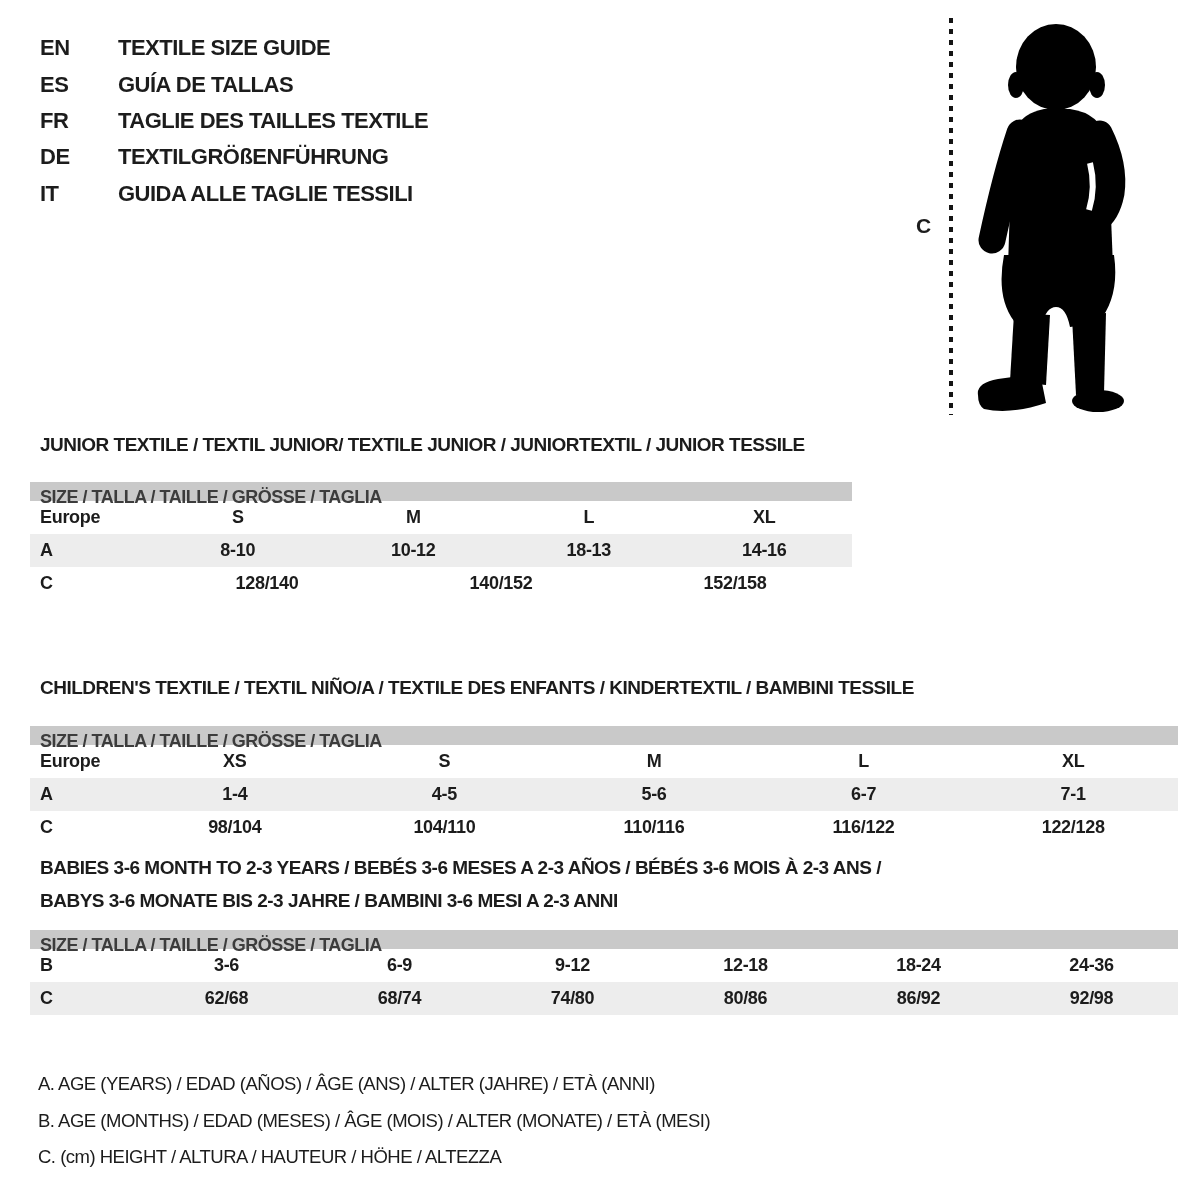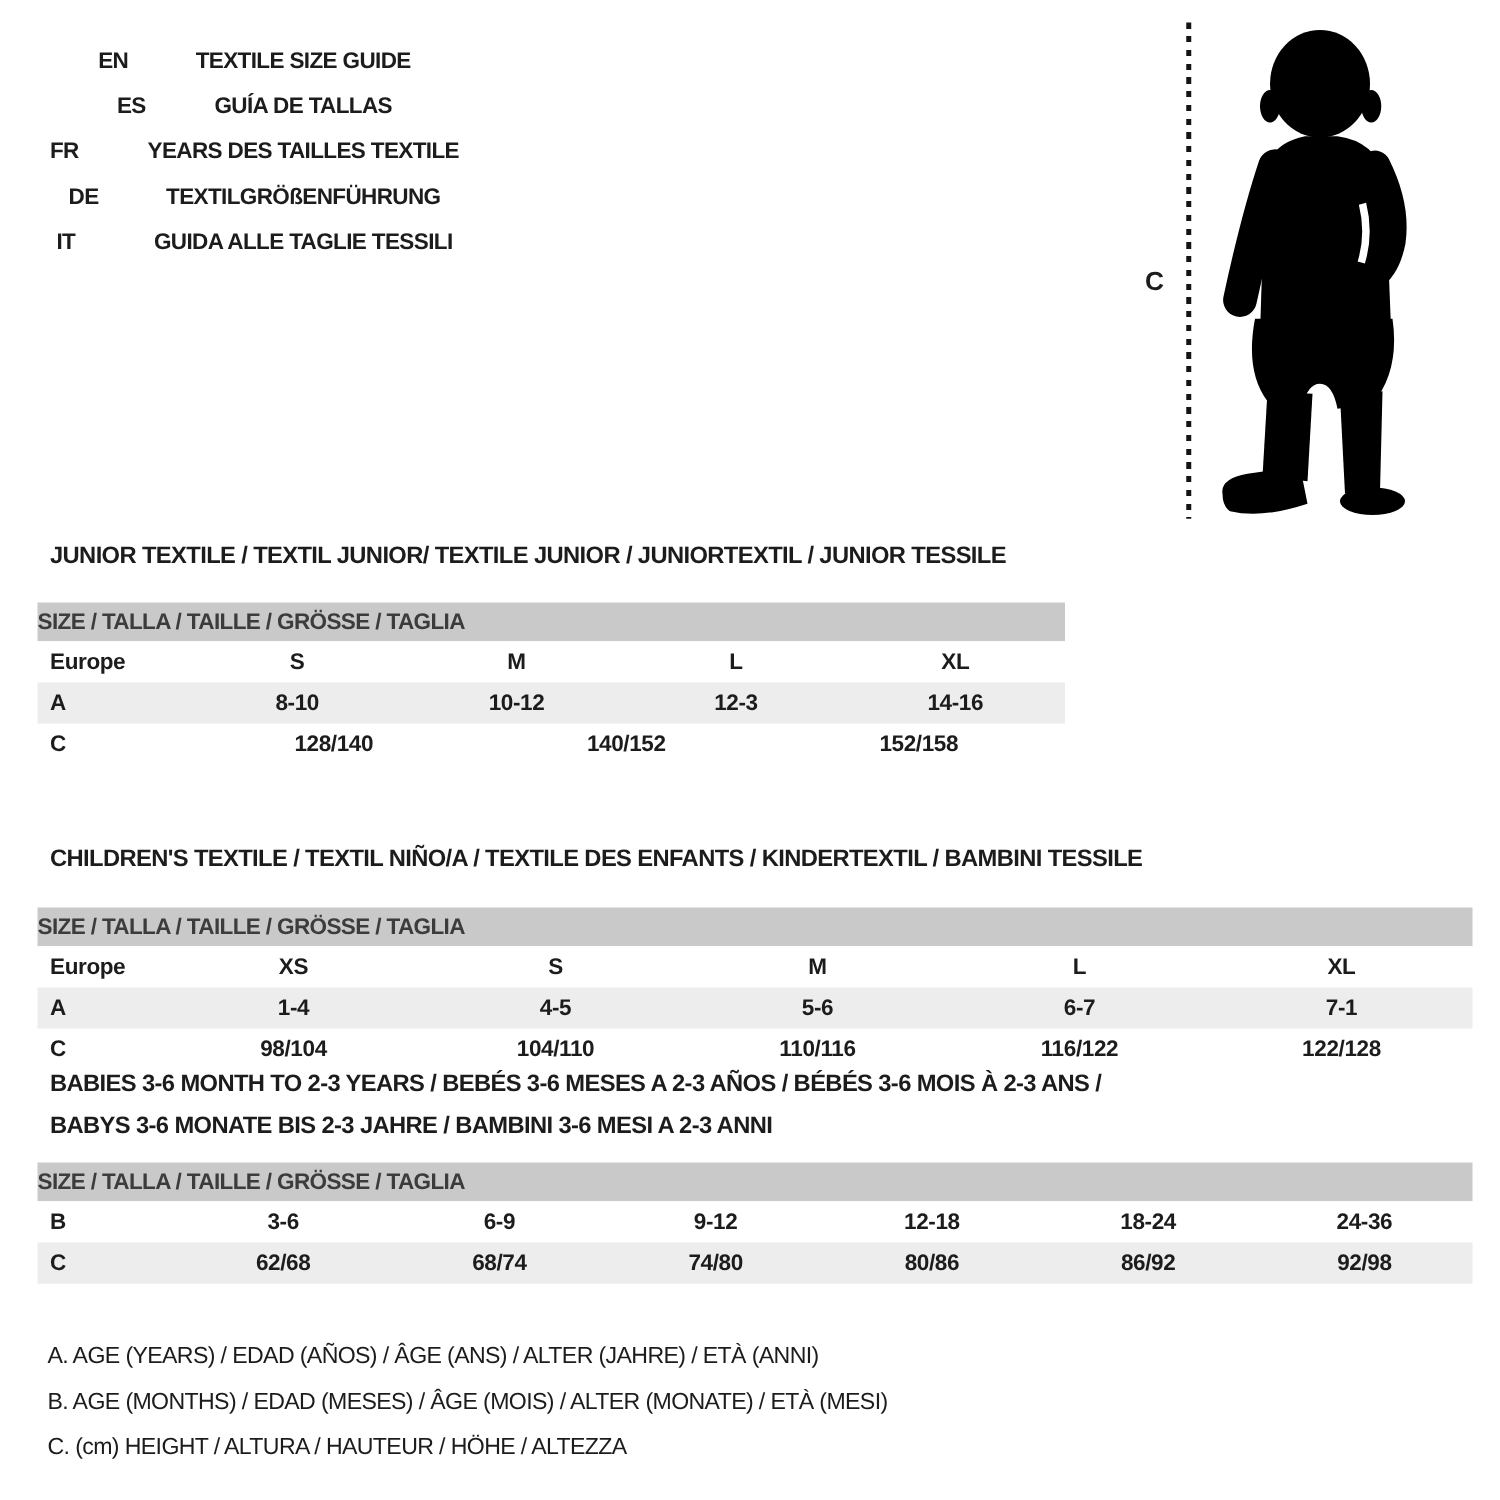--- a/index.html
+++ b/index.html
@@ -7,41 +7,41 @@
     --alt-bg:#ededed;
     --ink:#1c1c1c;
     --bar-text:#3c3c3c;
   }
   *{margin:0;padding:0;box-sizing:border-box;}
   body{background:#fff;font-family:"Liberation Sans","DejaVu Sans",sans-serif;}
   .canvas{position:relative;width:1200px;height:1200px;background:#ffffff;overflow:hidden;color:var(--ink);}
 
   
   .lang-list{position:absolute;left:40px;top:30px;}
-  .lang-row{display:flex;height:36.4px;align-items:center;font-weight:bold;font-size:18px;letter-spacing:-0.5px;justify-content:center;}
+  .lang-row{display:flex;height:36.4px;align-items:center;font-weight:bold;font-size:22px;letter-spacing:-0.5px;}
   .lang-code{width:78px;}
 
   
   .height-line{position:absolute;left:949px;top:18px;width:4px;height:397px;
     background:repeating-linear-gradient(to bottom,#141414 0 5px,transparent 5px 11px);}
   .figure-label{position:absolute;left:916px;top:214px;font-weight:bold;font-size:21px;}
   .silhouette{position:absolute;left:970px;top:15px;}
 
   
   .section{position:absolute;left:30px;}
   .sec-junior{top:433px;width:822px;}
   .sec-children{top:676px;width:1148px;}
   .sec-babies{top:851px;width:1148px;}
   .sec-title{font-weight:bold;font-size:19px;letter-spacing:-0.5px;line-height:24px;padding-left:10px;white-space:nowrap;}
   .sec-title.twoline{line-height:33px;}
   .sec-junior .bar{margin-top:25px;}
   .sec-children .bar{margin-top:26px;}
   .sec-babies .bar{margin-top:13px;}
-  .bar{height:31px;line-height:31px;background:var(--bar-bg);color:var(--bar-text);
-    font-weight:bold;font-size:18px;letter-spacing:-0.5px;}
+  .bar{height:19px;line-height:31px;background:var(--bar-bg);color:var(--bar-text);
+    font-weight:bold;font-size:18px;letter-spacing:-0.5px;padding-left:10px;}
   .trow{display:flex;height:33px;line-height:33px;font-weight:bold;font-size:18px;letter-spacing:-0.3px;background:#fff;}
   .trow.shaded{background:var(--alt-bg);}
   .cell.rowlabel{padding-left:10px;}
   .sec-junior .cell.rowlabel{width:120px;}
   .sec-children .cell.rowlabel{width:100px;}
   .sec-babies .cell.rowlabel{width:110px;}
   .cell.val{flex:1;text-align:center;}
 
   
   .legend{position:absolute;left:38px;top:1066px;}
@@ -56,21 +56,21 @@
     <div class="lang-row">
       <span class="lang-code">EN</span>
       <span class="lang-title">TEXTILE SIZE GUIDE</span>
     </div>
     <div class="lang-row">
       <span class="lang-code">ES</span>
       <span class="lang-title">GUÍA DE TALLAS</span>
     </div>
     <div class="lang-row">
       <span class="lang-code">FR</span>
-      <span class="lang-title">YEARS DES TAILLES TEXTILE</span>
+      <span class="lang-title">TAGLIE DES TAILLES TEXTILE</span>
     </div>
     <div class="lang-row">
       <span class="lang-code">DE</span>
       <span class="lang-title">TEXTILGRÖßENFÜHRUNG</span>
     </div>
     <div class="lang-row">
       <span class="lang-code">IT</span>
       <span class="lang-title">GUIDA ALLE TAGLIE TESSILI</span>
     </div>
   </div>
@@ -102,21 +102,21 @@
           <div class="cell rowlabel">Europe</div>
           <div class="cell val">S</div>
           <div class="cell val">M</div>
           <div class="cell val">L</div>
           <div class="cell val">XL</div>
         </div>
         <div class="trow shaded">
           <div class="cell rowlabel">A</div>
           <div class="cell val">8-10</div>
           <div class="cell val">10-12</div>
-          <div class="cell val">12-3</div>
+          <div class="cell val">18-13</div>
           <div class="cell val">14-16</div>
         </div>
         <div class="trow">
           <div class="cell rowlabel">C</div>
           <div class="cell val">128/140</div>
           <div class="cell val">140/152</div>
           <div class="cell val">152/158</div>
         </div>
       </div>
   </div>

